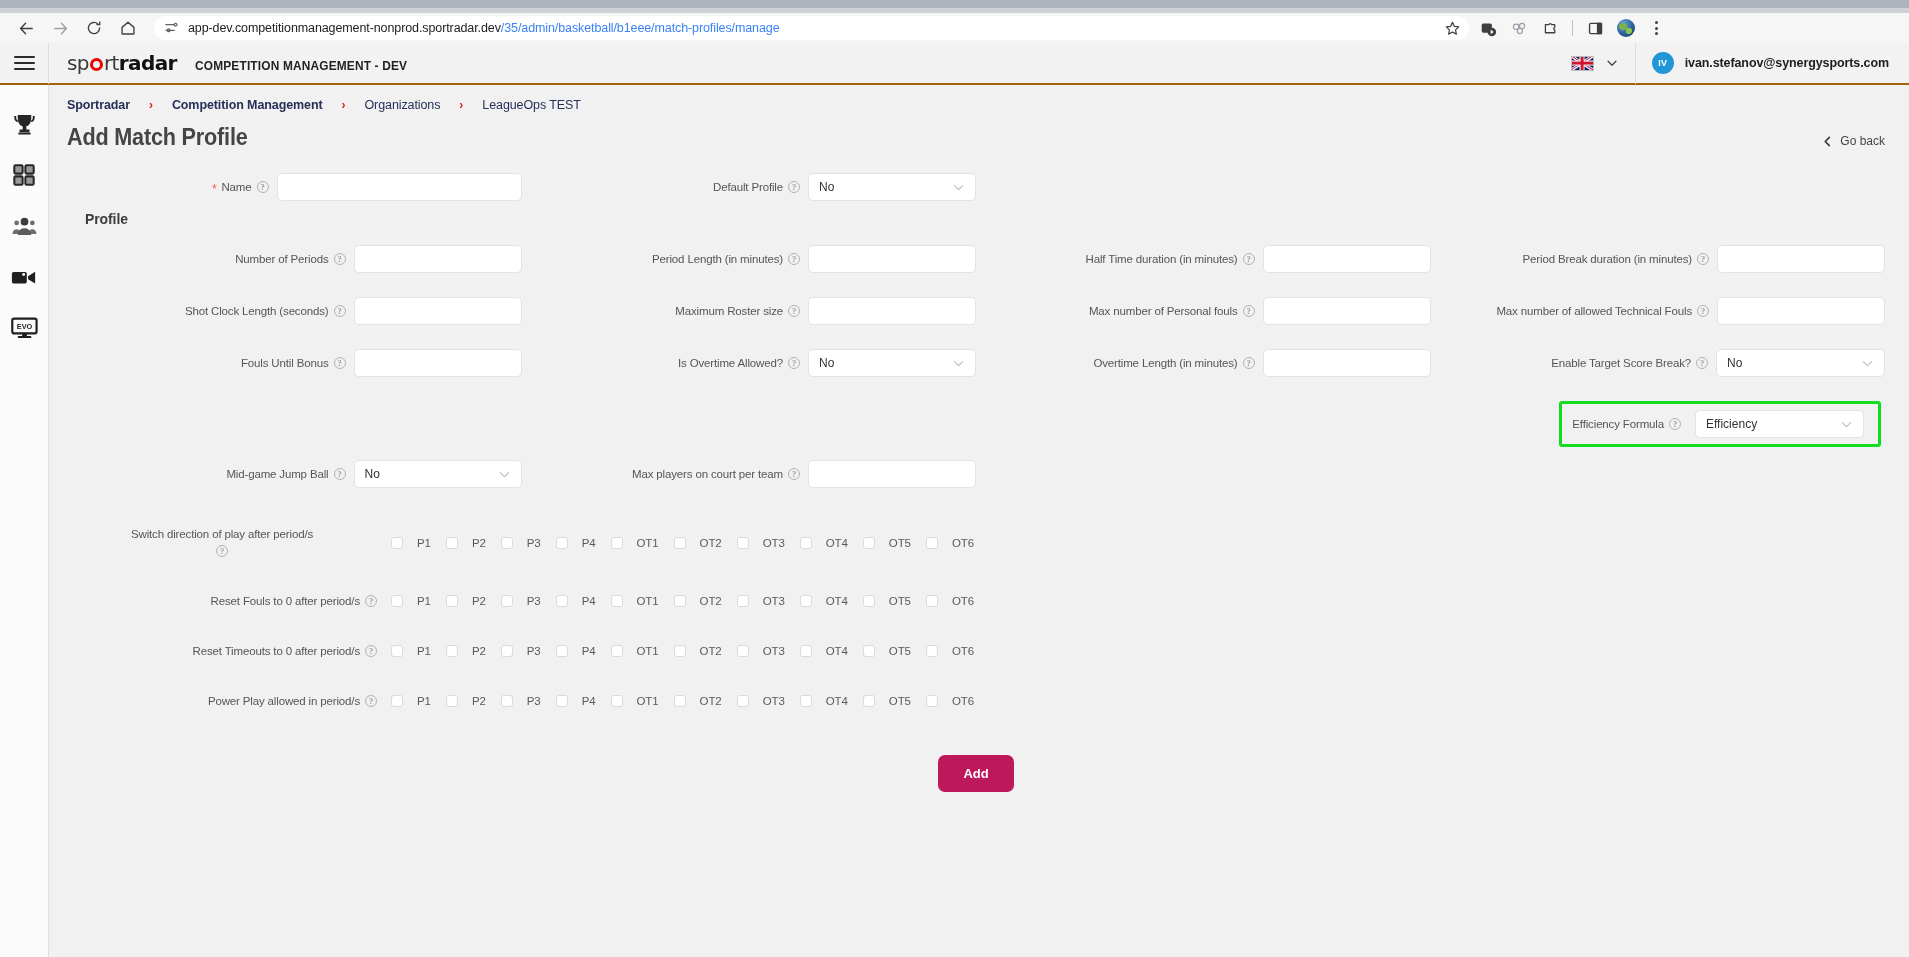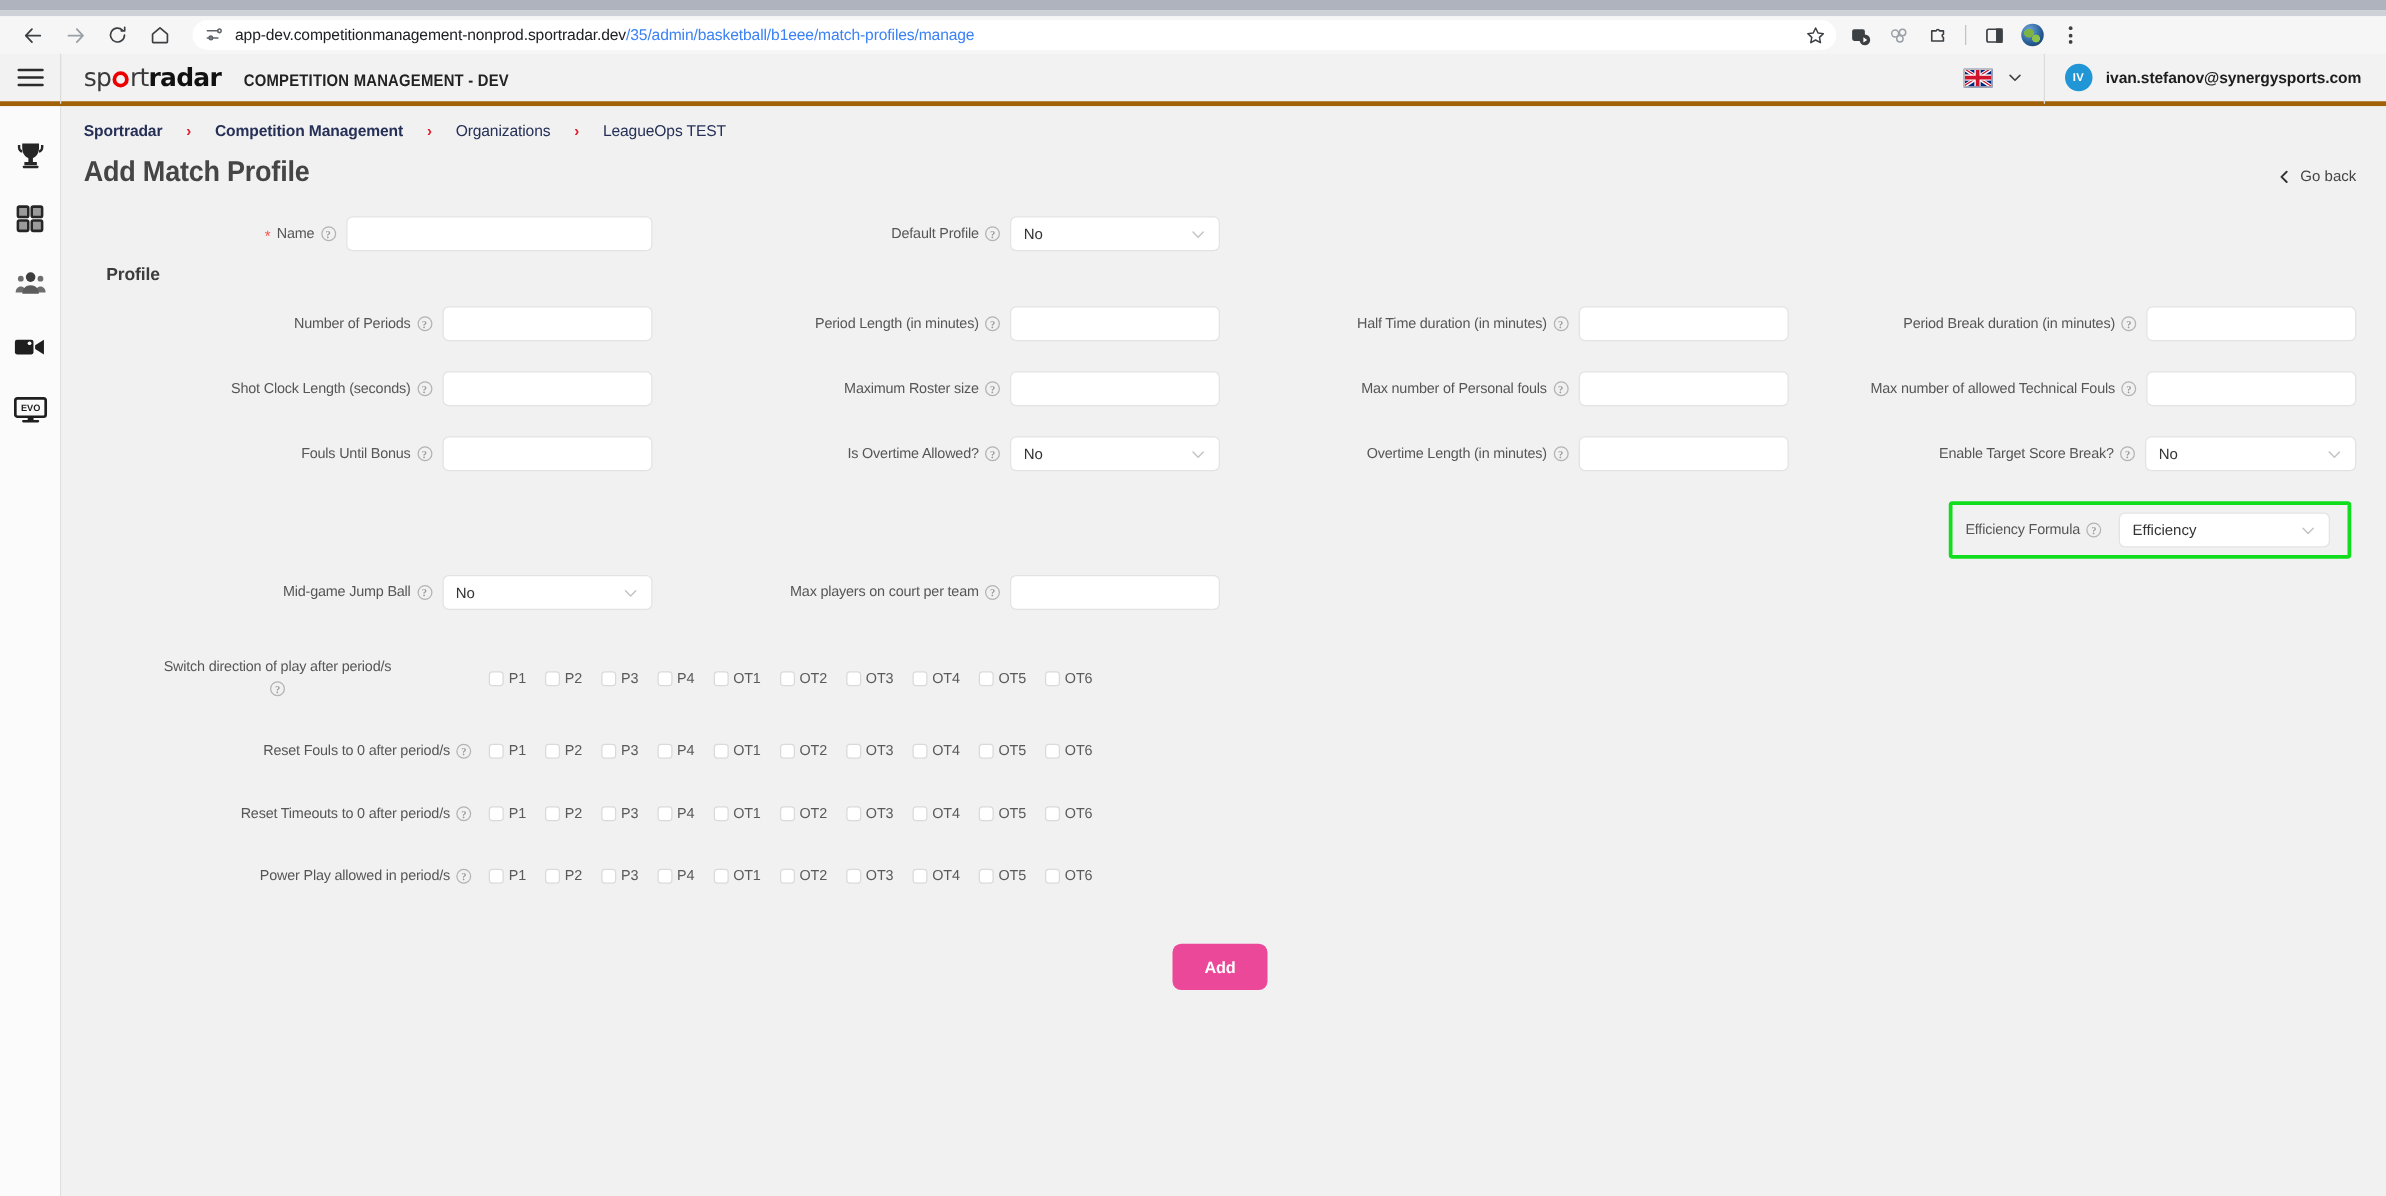--- a/index.html
+++ b/index.html
@@ -53,21 +53,21 @@
     background:
       radial-gradient(ellipse at 30% 40%, #7cb342 0 28%, transparent 30%),
       radial-gradient(ellipse at 70% 70%, #8bc34a 0 22%, transparent 24%);
   }
   .kebab { display:flex; flex-direction:column; gap:2.5px; align-items:center; width:16px; }
   .kebab i { width: 3px; height: 3px; border-radius: 50%; background: #3c4043; display:block; }
 
   
   .app-header {
     height: 42px; background: #f2f2f2; display: flex; align-items: center;
-    border-bottom: 4px solid #a16207;
+    border-bottom: 2px solid #a16207;
   }
   .hamburger-cell {
     width: 49px; height: 42px; display: flex; align-items: center; justify-content: center;
     border-right: 1px solid #dcdcdc;
   }
   .hamburger { width: 21px; display: flex; flex-direction: column; gap: 4px; }
   .hamburger i { display: block; height: 2px; background: #2b2b2b; border-radius: 1px; }
   .brand-wrap { display: flex; align-items: baseline; gap: 18px; padding-left: 18px; }
   .logo {
     font-family: "DejaVu Sans", sans-serif;
@@ -193,30 +193,30 @@
     border: 3px solid #10dd1e; border-radius: 3px;
     padding: 6px 14px 6px 10px; display: inline-flex; align-items: center;
   }
 
   .cb-row { display: flex; align-items: center; }
   .cb-lbl {
     font-size: 11.5px; color: #565656; display: flex; align-items: center; gap: 5px;
     justify-content: flex-end; white-space: nowrap; letter-spacing: -0.15px;
   }
   .cb-group { display: flex; align-items: center; margin-left: 14px; }
-  .cb-item { display: flex; align-items: center; gap: 4px; margin-right: 15px; }
+  .cb-item { display: flex; align-items: center; gap: 14px; margin-right: 15px; }
   .cbox {
     width: 12px; height: 12px; border: 1px solid #dadada; border-radius: 3px;
     background: #fff; flex: none;
   }
   .cb-tag { font-size: 11.5px; color: #5a5a5a; letter-spacing: -0.1px; }
 
   .submit-wrap { display: flex; justify-content: center; padding-top: 48px; }
   .add-btn {
-    background: #ec4899; color: #fff; font-size: 13px; font-weight: 600;
+    background: #be185d; color: #fff; font-size: 13px; font-weight: 600;
     border: none; border-radius: 7px; padding: 11px 26px; cursor: pointer;
     letter-spacing: -0.1px;
   }
 </style>
 </head>
 <body>
 
 <div id="browser-chrome">
   <div class="tabstrip-sliver"></div>
   <div class="tabstrip-sliver2"></div>

